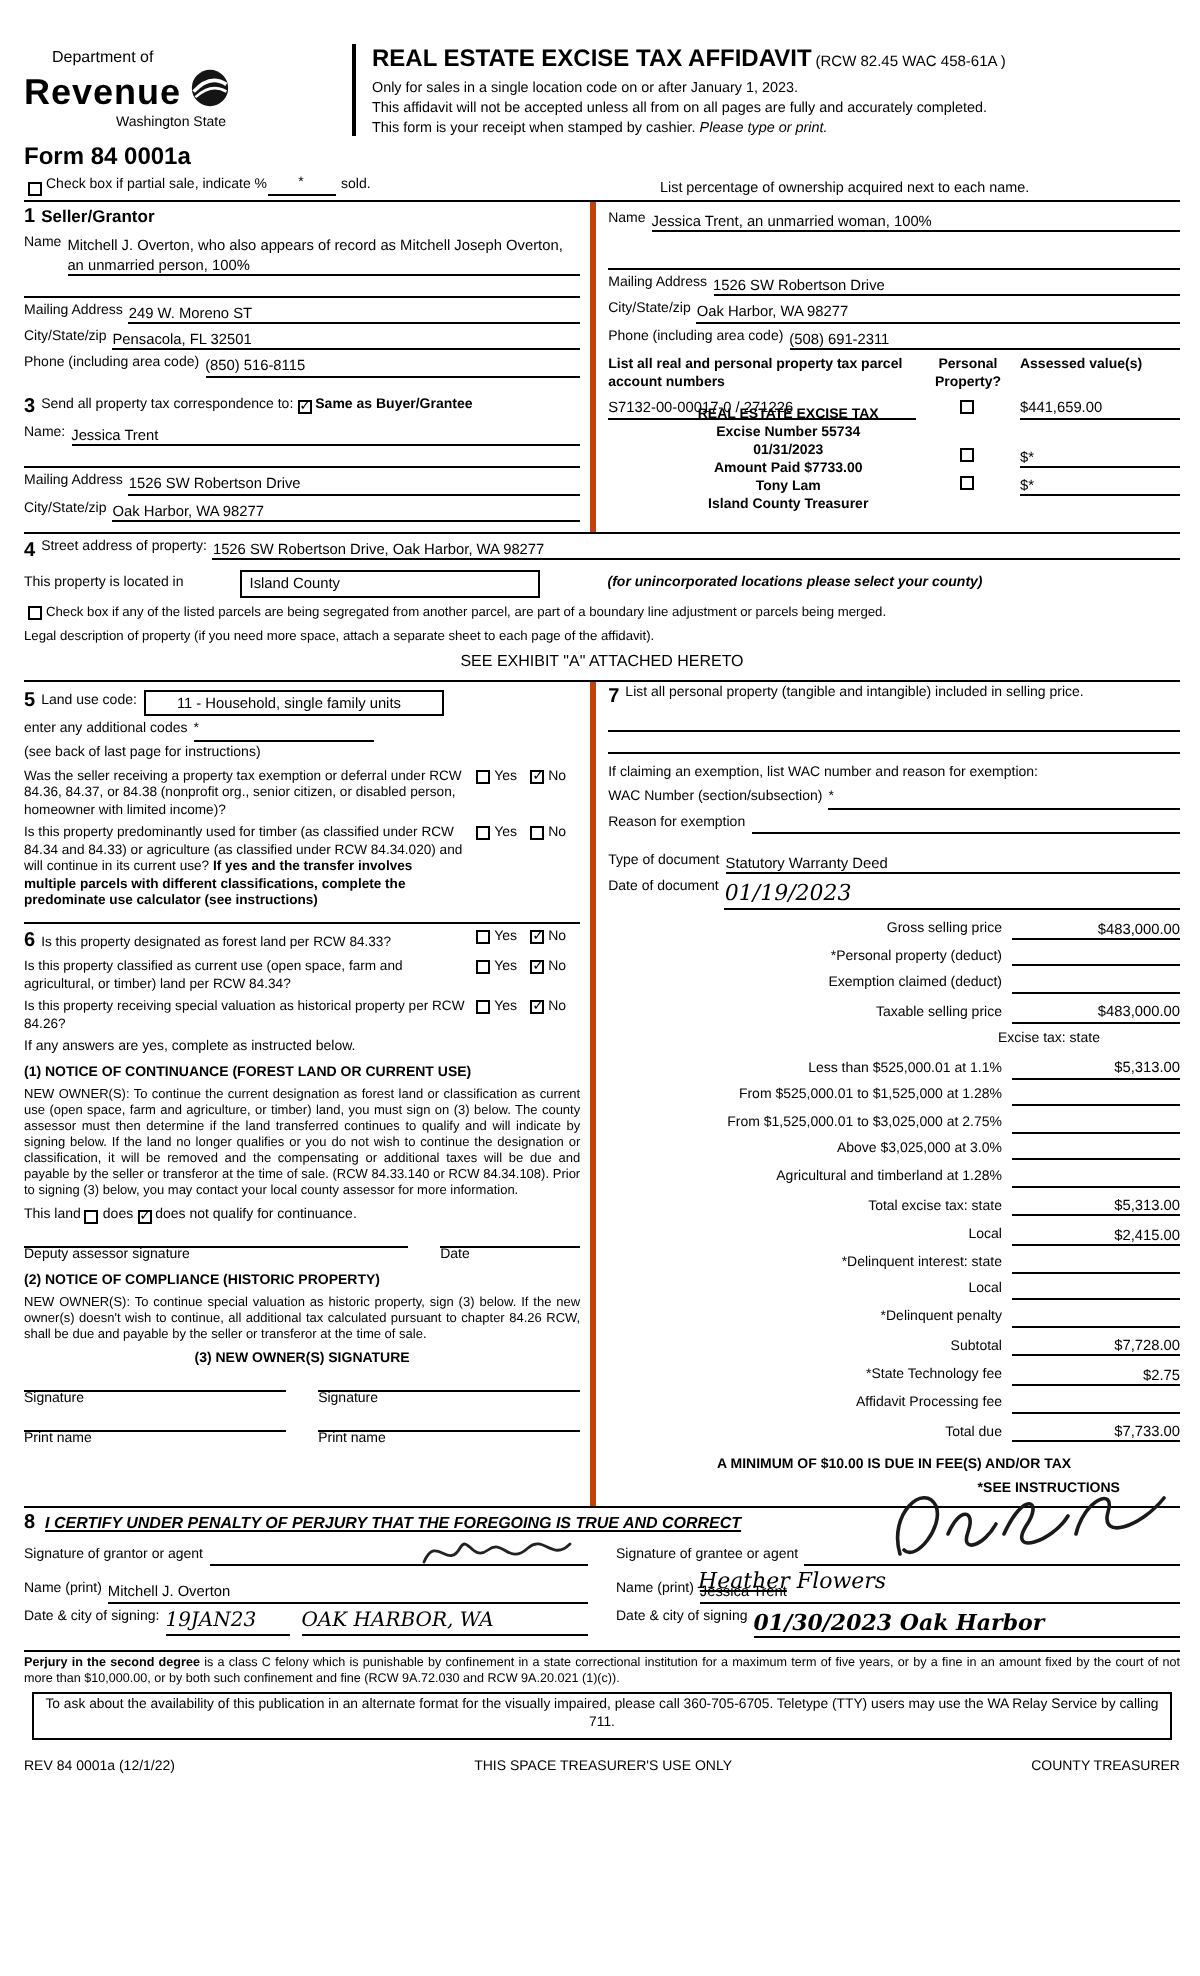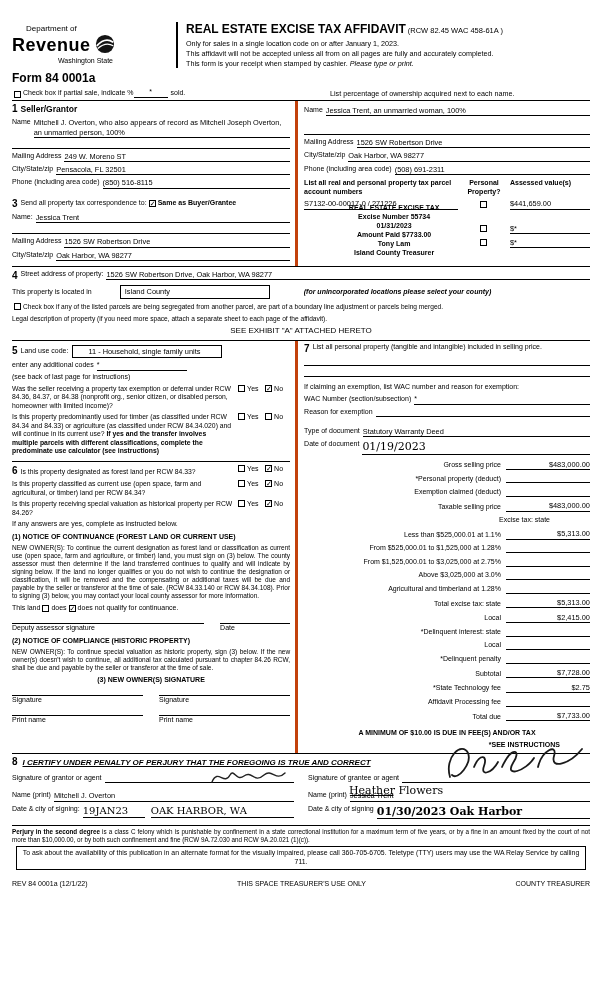--- a/index.html
+++ b/index.html
@@ -30,21 +30,21 @@
   .fr { display:flex; align-items:flex-start; margin-top:3px; }
   .fr .lbl { white-space:nowrap; padding-right:3px; }
   .fr .ul { flex:1; min-height:9px; }
   .val { font-size:7.4px; }
   .ul-row { border-bottom:1px solid #000; height:11px; }
   .b { font-weight:bold; }
   .i { font-style:italic; }
   .small { font-size:6.6px; }
   .secnum { font-weight:bold; font-size:10px; padding-right:3px; }
   .sectitle { font-weight:bold; font-size:8.5px; }
-  .hand { font-family:"DejaVu Serif",serif; }
+  .hand { font-family:"DejaVu Serif",serif; font-style:italic; }
 
   .cols { display:flex; border-top:1px solid #000; }
   .lcol { width:49.5%; border-right:3px solid #c2410c; padding:2px 5px 3px 0; }
   .rcol { width:50.5%; padding:2px 0 3px 6px; }
 
   
   .parcel-area { position:relative; min-height:84px; margin-top:4px; }
   .prow { display:flex; align-items:flex-end; }
   .pc1 { flex:1; } .pc2 { width:52px; text-align:center; } .pc3 { width:80px; }
   .phead { font-weight:bold; align-items:flex-start; }

